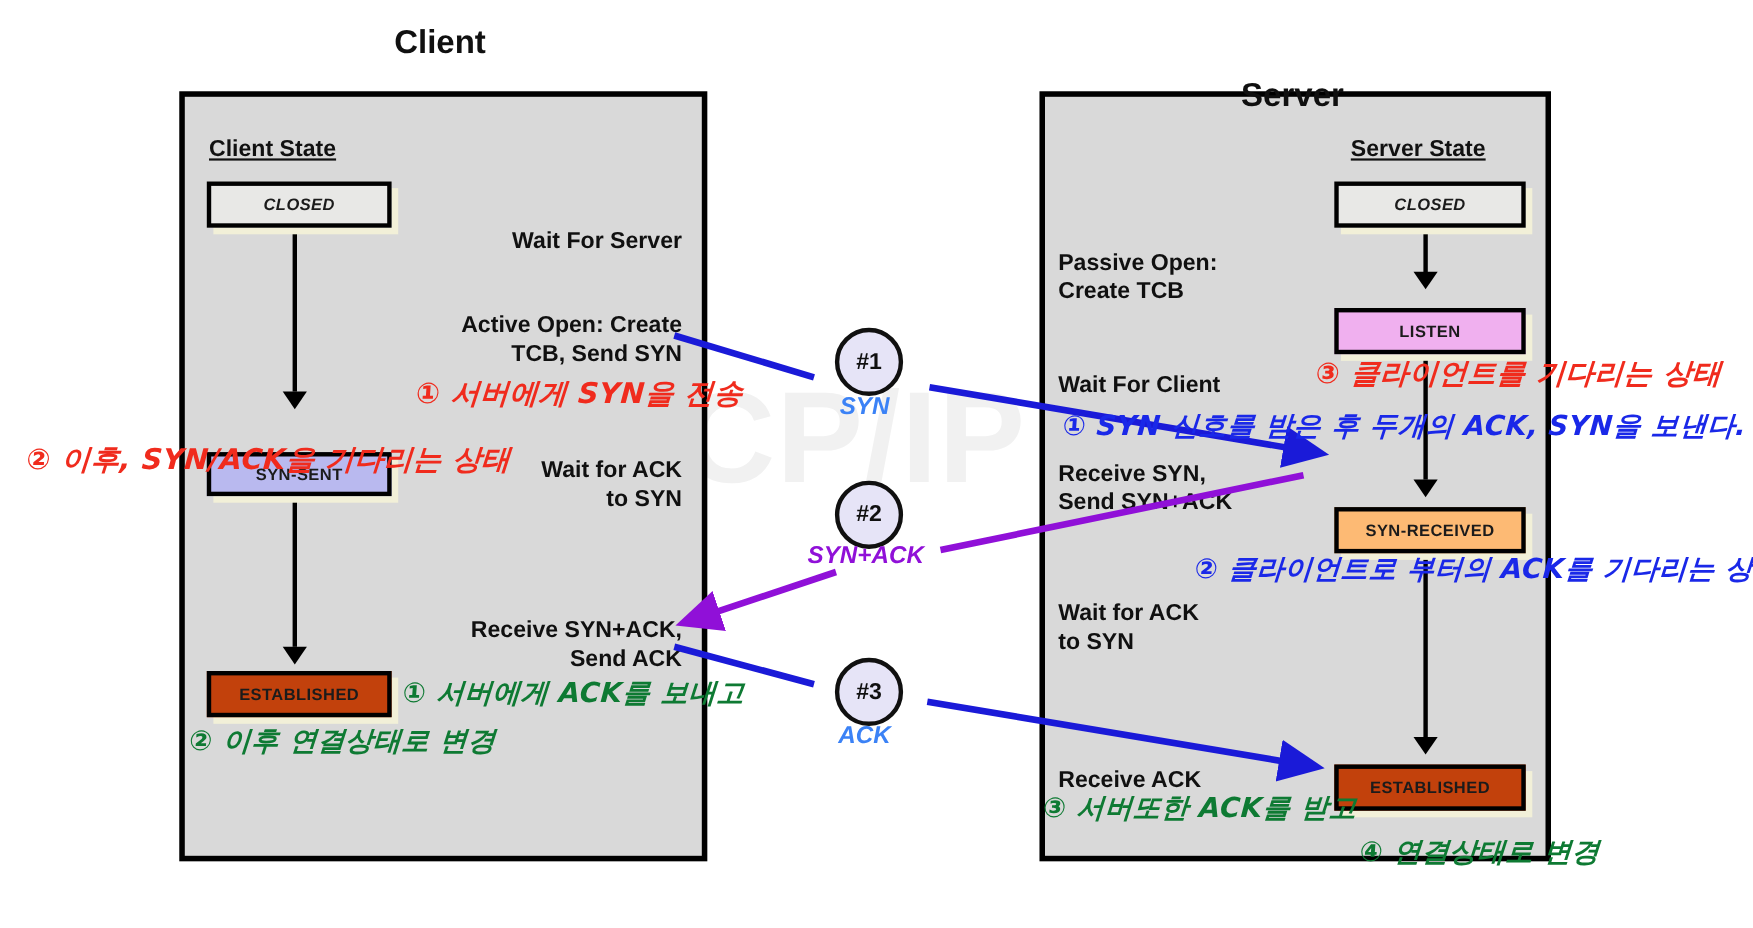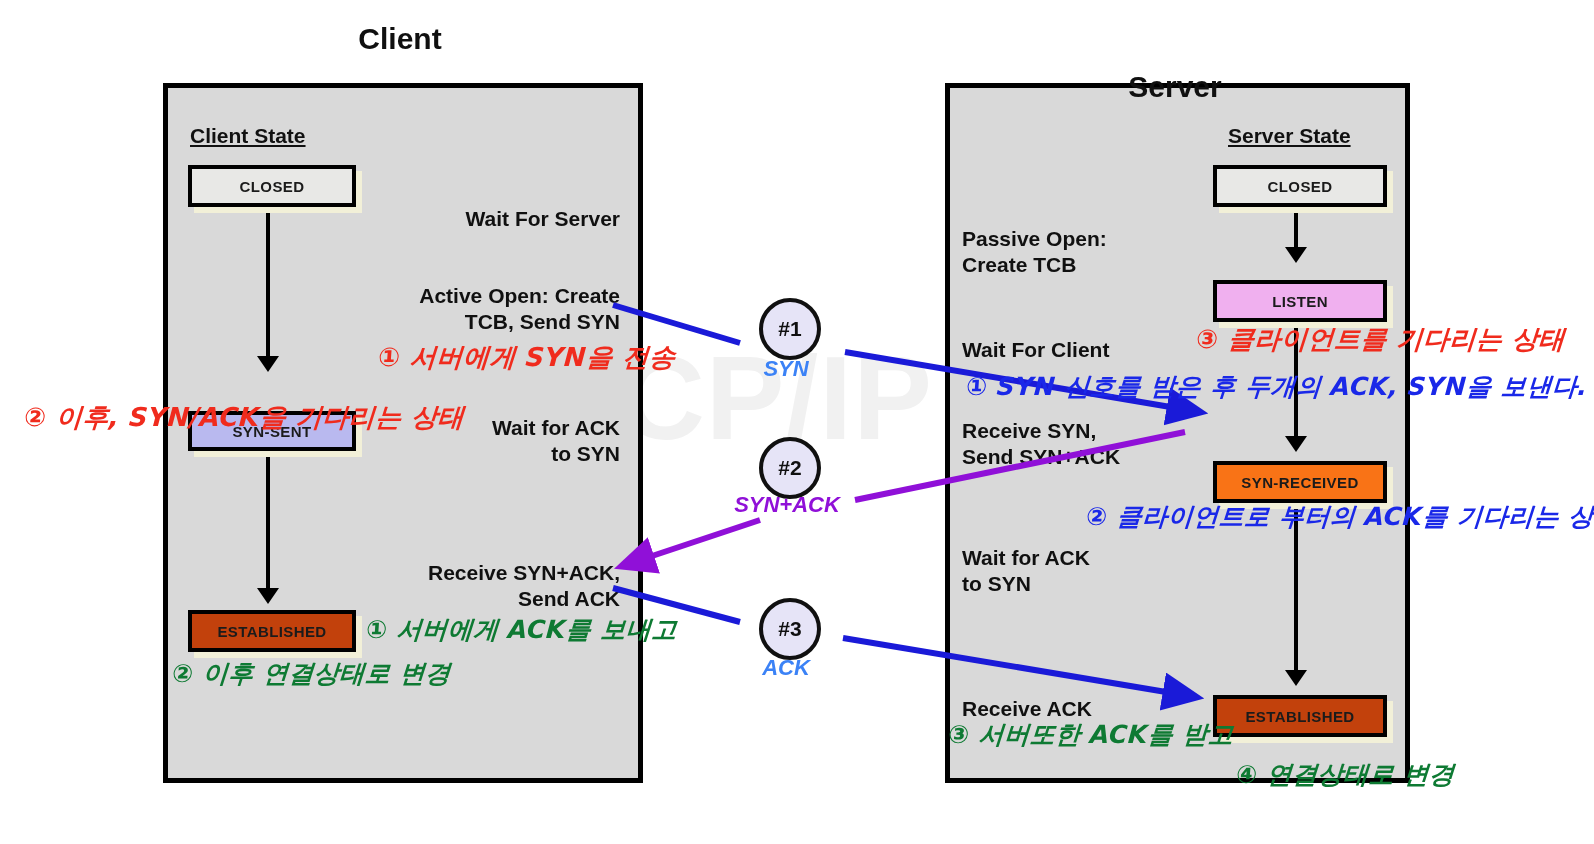--- a/index.html
+++ b/index.html
@@ -69,25 +69,25 @@
     box-shadow: 6px 6px 0 0 #f2f0d8;
     font-size: 15px;
     font-weight: bold;
     color: #1b1b1b;
     letter-spacing: 0.4px;
     display: flex;
     align-items: center;
     justify-content: center;
     z-index: 5;
   }
-  .sb-closed      { background: #e8e8e6; }
+  .sb-closed      { background: #e8e8e6; font-style: italic; }
   .sb-synsent     { background: #b9b9ef; }
   .sb-established { background: #c2410c; }
   .sb-listen      { background: #f0b0ef; }
-  .sb-synrecv     { background: #f97316; }
+  .sb-synrecv     { background: #fdba74; }
 
   
   .vline {
     position: absolute;
     width: 4px;
     background: #000000;
     z-index: 4;
   }
   .vhead {
     position: absolute;

